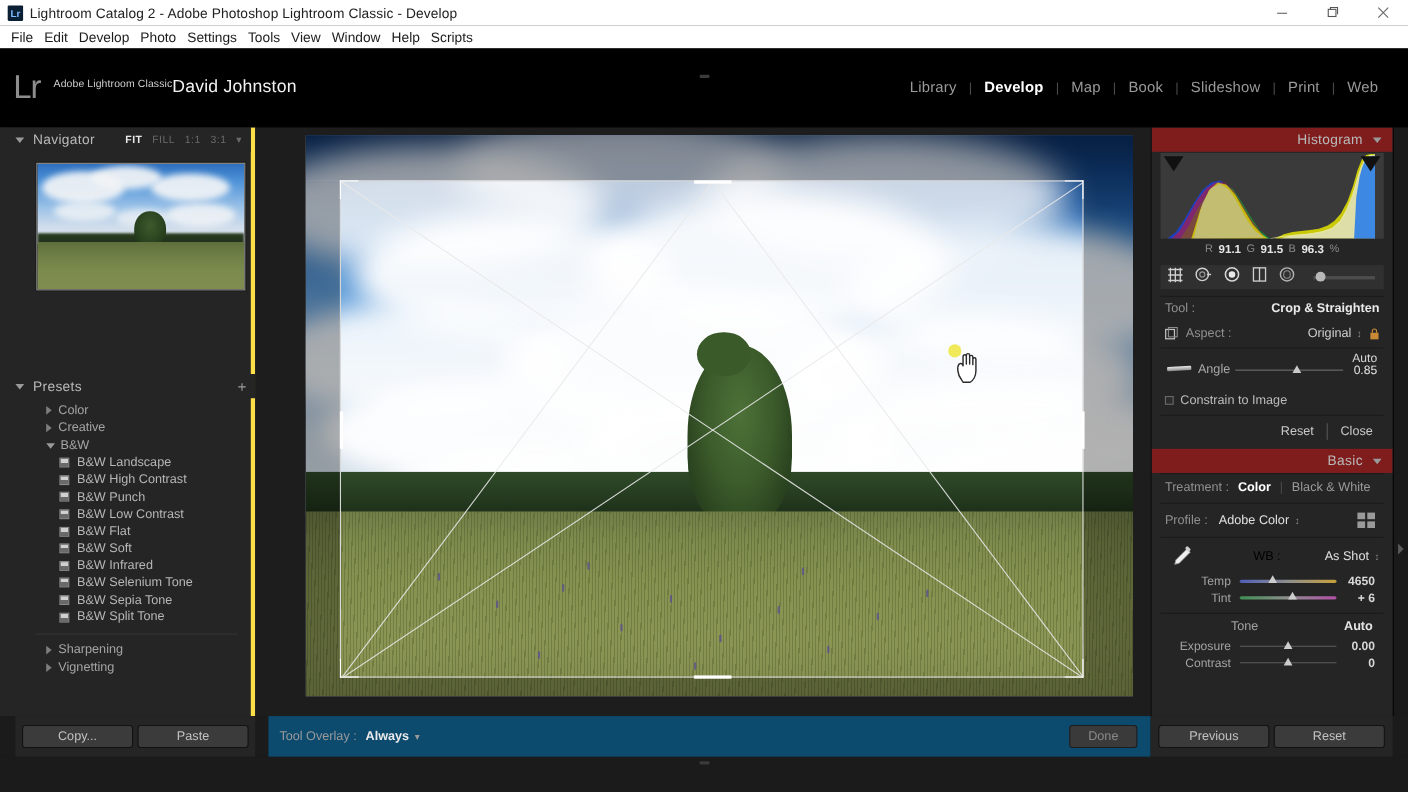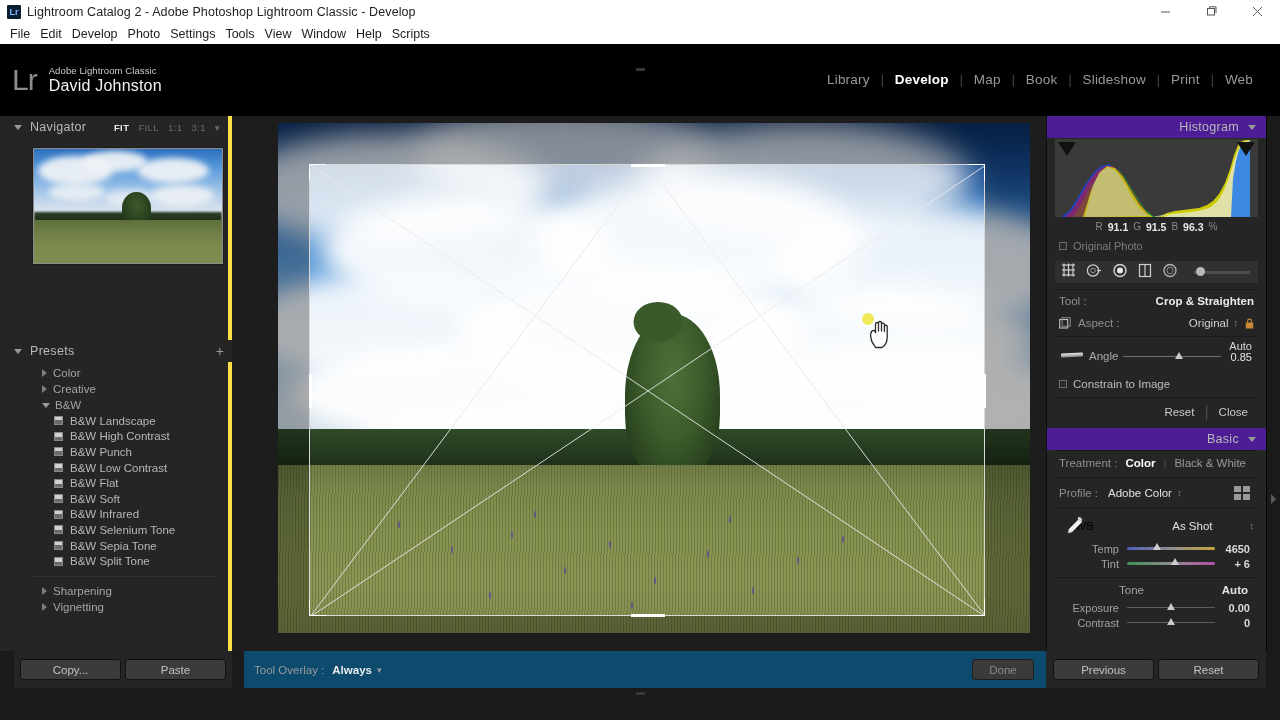--- a/index.html
+++ b/index.html
@@ -44,21 +44,21 @@
   }
   .topbar-grip {
     position: absolute; left: 636px; top: 24px; width: 9px; height: 3px;
     background: #3a3a3a; border-radius: 1px;
   }
   .identity { display: flex; align-items: center; margin-left: 12px; }
   .lr-logo {
     font-size: 30px; color: #8d8d8d; font-weight: 300; letter-spacing: -1px;
     line-height: 1; margin-right: 12px; font-family: "Liberation Sans", sans-serif;
   }
-  .identity-txt { display: flex; flex-direction: column; justify-content: center; }
+  .identity-txt { display: flex; flex-direction: row; justify-content: center; }
   .identity-sub { font-size: 9.5px; color: #cfcfcf; line-height: 12px; letter-spacing: .1px; }
   .identity-name { font-size: 16px; color: #f2f2f2; line-height: 18px; letter-spacing: .2px; }
 
   .modules { position: absolute; right: 16px; top: 28px; display: flex; align-items: center; }
   .module {
     font-size: 13.5px; color: #9a9a9a; padding: 0 11px; white-space: nowrap; letter-spacing: .2px;
   }
   .module.active { color: #ffffff; font-weight: bold; }
   .module-sep { color: #4a4a4a; font-size: 12px; }
 
@@ -230,21 +230,21 @@
   }
   .cursor-hand { position: absolute; left: 866px; top: 318px; }
 
   
   .right-panel {
     position: absolute; right: 14px; top: 116px; width: 220px; height: 535px;
     background: #252525; border-left: 1px solid #0d0d0d; overflow: hidden;
   }
   .rp-hdr {
     height: 22px; display: flex; align-items: center; justify-content: flex-end;
-    padding-right: 10px; background: #4c1d95;
+    padding-right: 10px; background: #7f1d1d;
   }
   .rp-title { font-size: 12.5px; color: #b9b9b9; letter-spacing: .3px; }
   .rp-tri {
     width: 0; height: 0; border-left: 4px solid transparent; border-right: 4px solid transparent;
     border-top: 5px solid #9a9a9a; margin-left: 9px;
   }
 
   .histo-wrap {
     margin: 1px 8px 0 8px; height: 78px; background: #3a3a3a; position: relative; overflow: hidden;
   }
@@ -682,24 +682,20 @@
     <div class="rgb-row">
       <span>R</span>
       <span class="rgb-val">91.1</span>
       <span>G</span>
       <span class="rgb-val">91.5</span>
       <span>B</span>
       <span class="rgb-val">96.3</span>
       <span>%</span>
     </div>
 
-    <div class="orig-row">
-      <span class="chk"></span>
-      <span>Original Photo</span>
-    </div>
 
     <div class="tool-strip">
       <span>
         <svg width="15" height="14" viewBox="0 0 15 14">
           <g stroke="#cfcfcf" stroke-width="1.2">
             <line x1="1" y1="2" x2="14" y2="2"></line>
               <line x1="1" y1="7" x2="14" y2="7"></line>
               <line x1="1" y1="12" x2="14" y2="12"></line>
             <line x1="3" y1="0.5" x2="3" y2="13.5"></line>
               <line x1="7.5" y1="0.5" x2="7.5" y2="13.5"></line>
@@ -809,21 +805,21 @@
       </div>
       <div class="row-line"></div>
 
       <div class="wb-row">
         <span class="eyedropper">
           <svg width="22" height="20" viewBox="0 0 22 20">
             <path d="M16 3 L19 6 L9 16 L5 17 L6 13 Z" fill="#efefef" stroke="#9a9a9a" stroke-width="0.8"></path>
             <rect x="14.5" y="1.5" width="5" height="3.2" rx="1.4" transform="rotate(45 17 3)" fill="#cfcfcf"></rect>
           </svg>
         </span>
-        <span style="margin-left:auto;display:flex;align-items:center;padding-right:4px;gap:32px;">
+        <span style="margin-left:auto;display:flex;align-items:center;padding-right:4px;">
           <span class="lbl" style="font-size:11.5px;margin-right:40px;">WB :</span>
           <span style="color:#e0e0e0;font-size:11.5px;">As Shot</span>
           <span style="margin-left:5px;color:#8c8c8c;font-size:9px;">↕</span>
         </span>
       </div>
 
       <div class="slider-row">
         <span class="sl-label">Temp</span>
         <span class="sl-track temp">
           <span class="sl-knob" style="left:26px;"></span>

